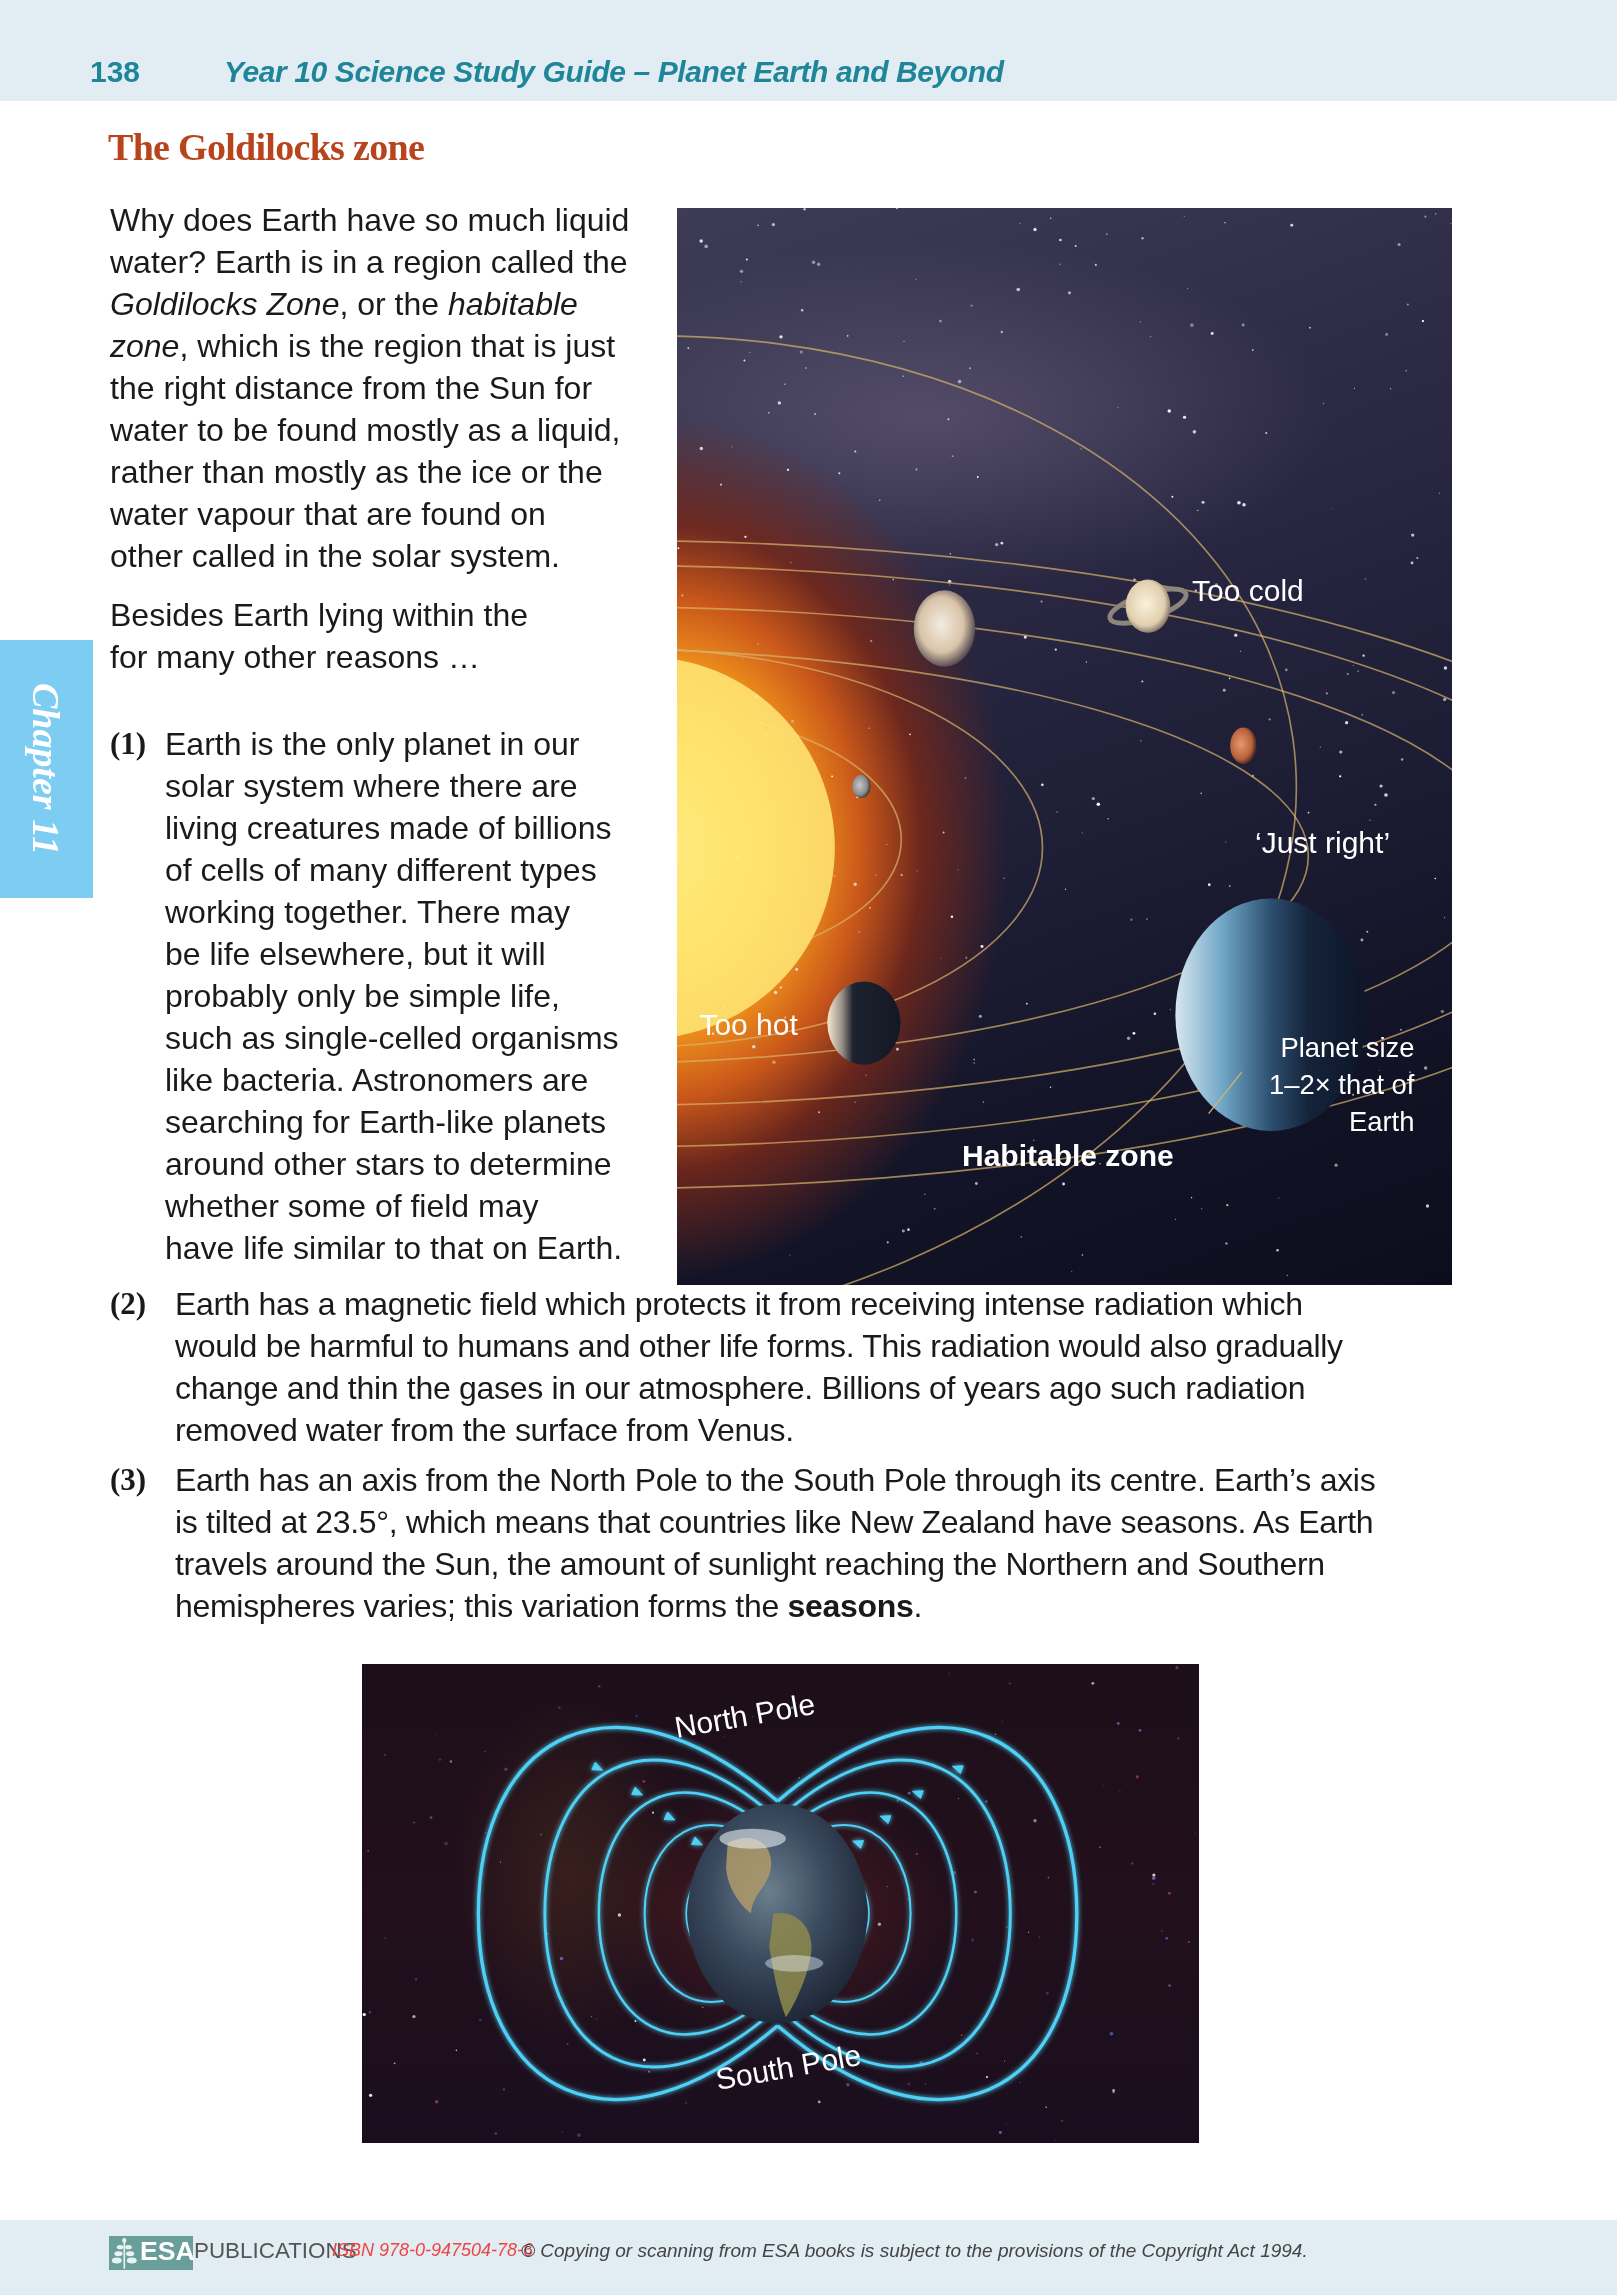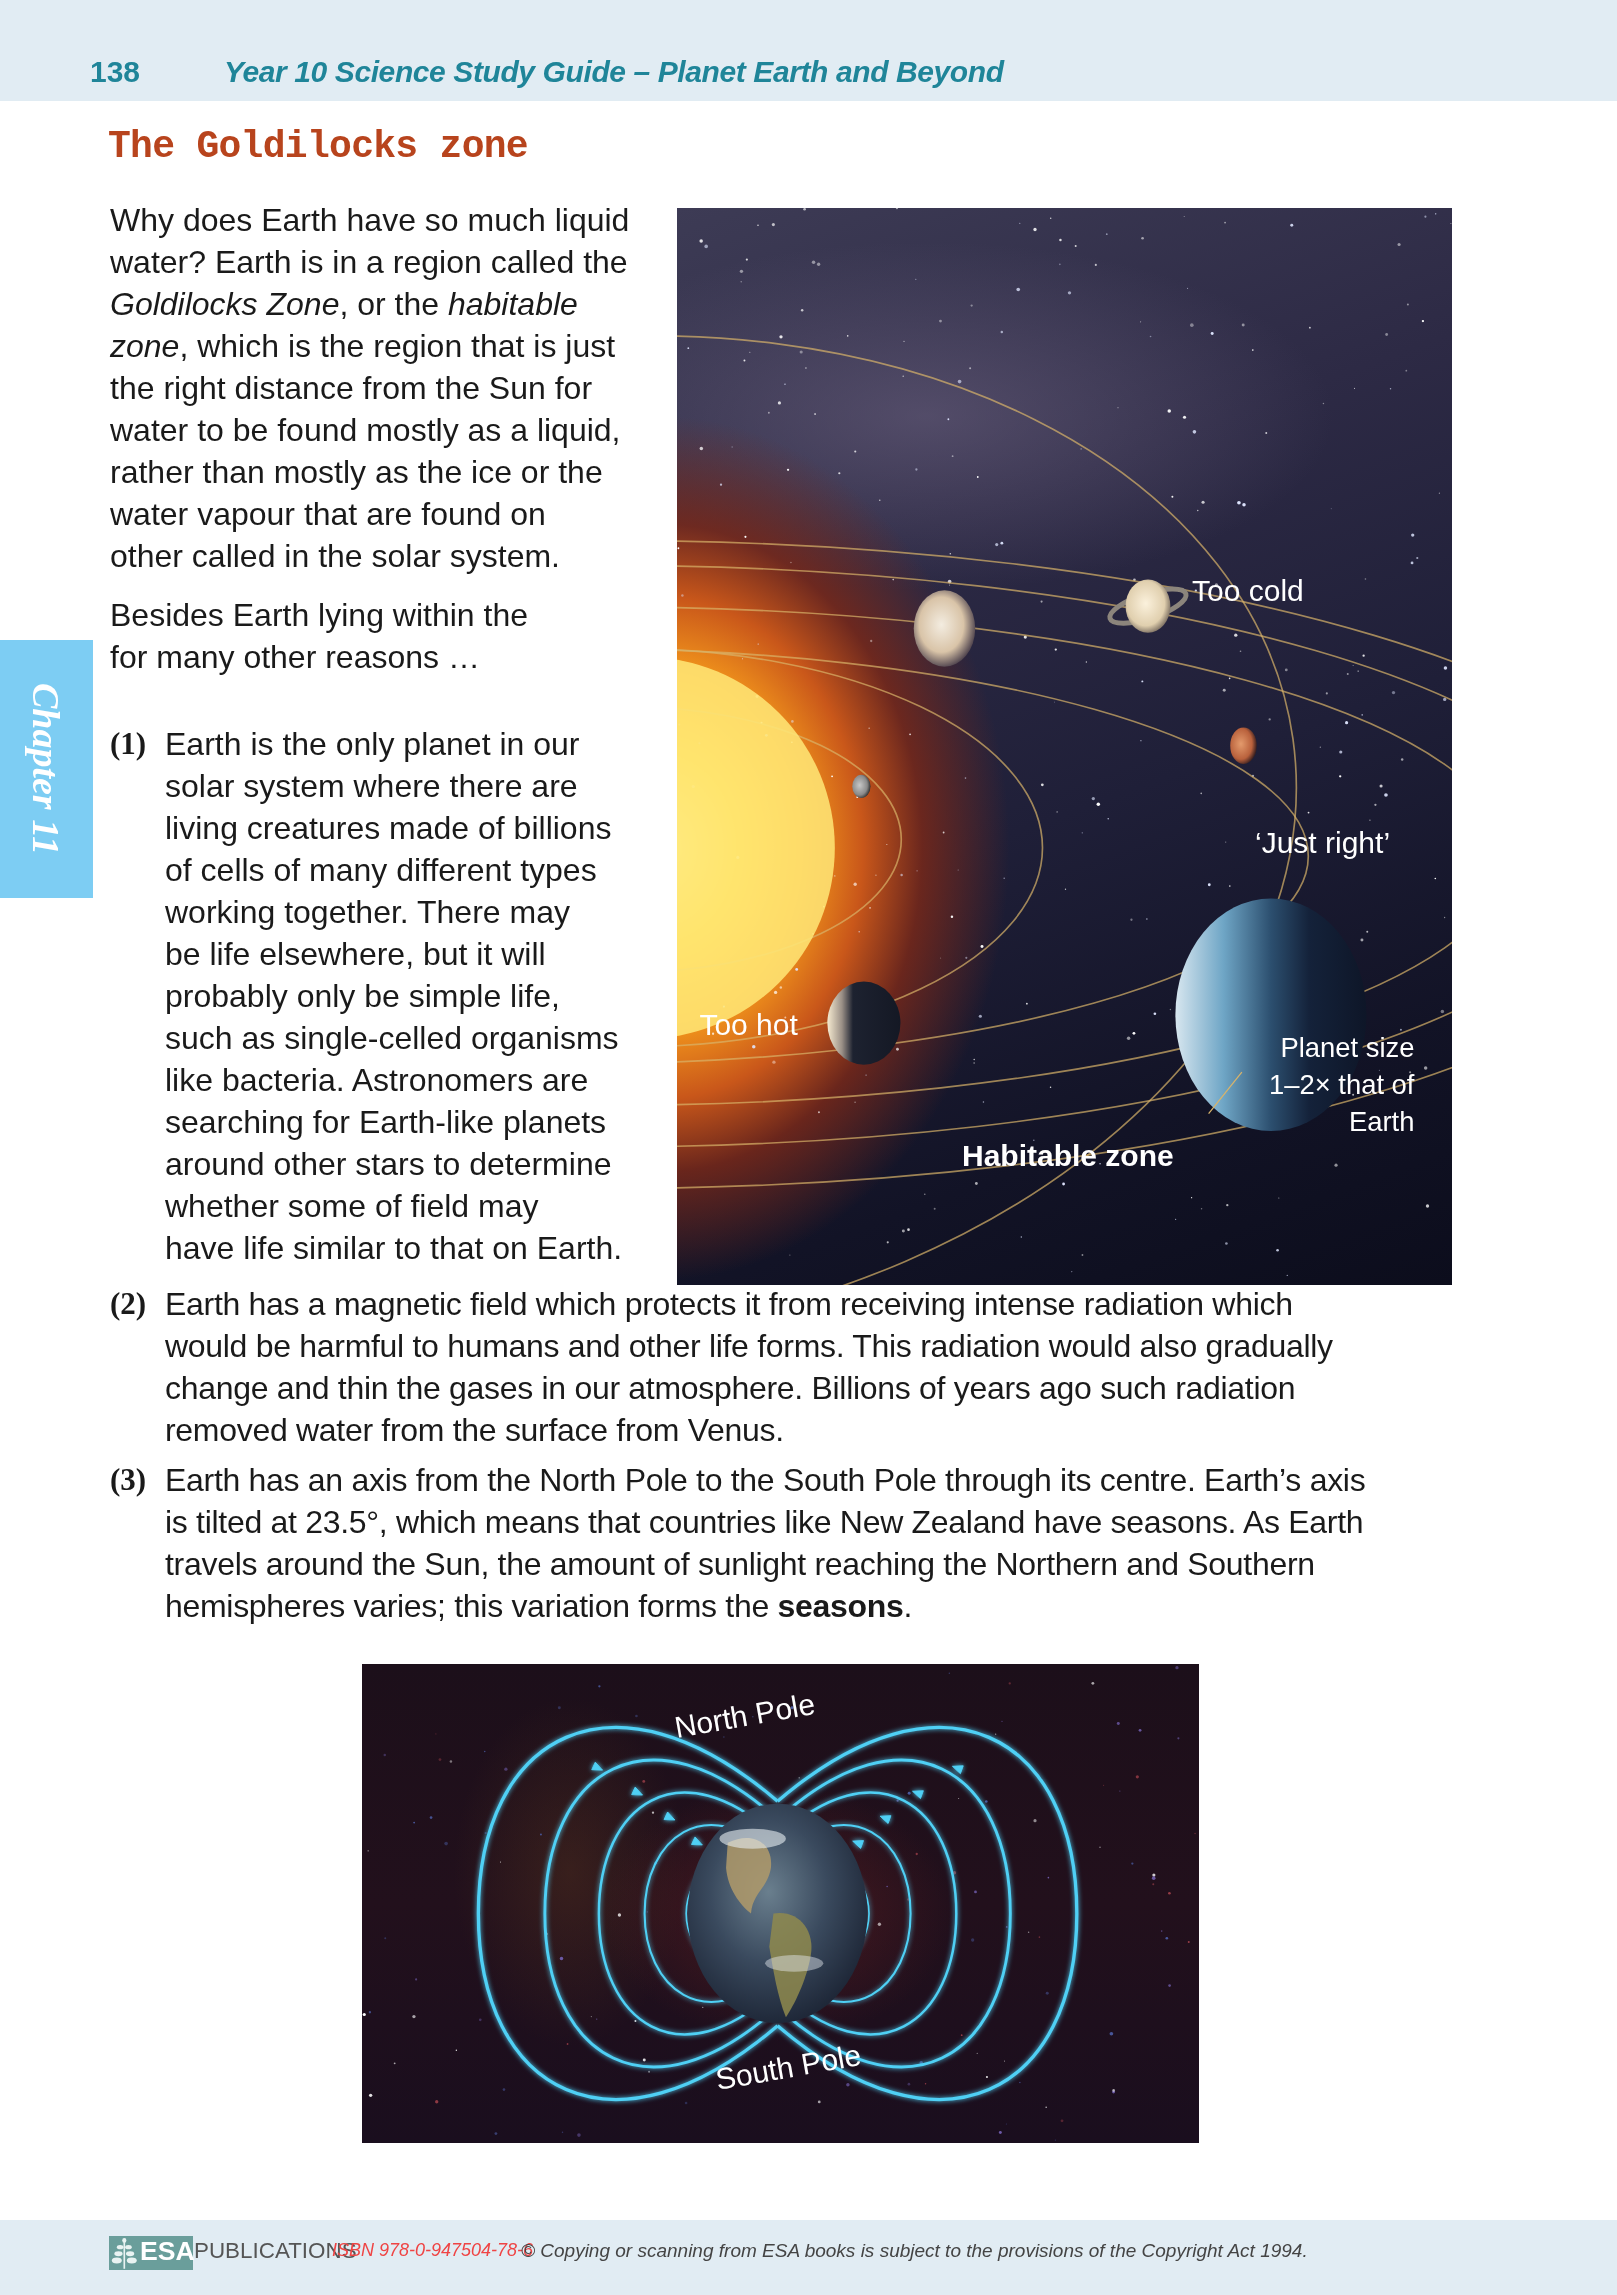--- a/index.html
+++ b/index.html
@@ -15,35 +15,35 @@
                    font-family: "Liberation Sans", sans-serif; letter-spacing: -0.4px; text-align: center; }
 
   
   #chapter-tab { left: 0; top: 640px; width: 93px; height: 258px; background: #7dcdf3; }
   #chapter-tab-label { left: 0; top: 640px; width: 93px; height: 258px; display: flex; align-items: center; justify-content: center; }
   #chapter-tab-label span { display: inline-block; transform: rotate(90deg); white-space: nowrap; color: #ffffff;
                             font-family: "Liberation Serif", serif; font-style: italic; font-weight: bold; font-size: 38px; }
 
   
   #section-title { left: 108px; top: 125px; font-size: 38px; font-weight: bold; color: #b8441d;
-                   font-family: Liberation Mono, monospace; letter-spacing: -0.7px; }
+                   font-family: Liberation Serif, serif; letter-spacing: -0.7px; }
 
   
   .body-text { font-family: "Liberation Sans", sans-serif; font-size: 32px; line-height: 42px; color: #1a1a1a; }
   .line { white-space: nowrap; display: block; }
   #intro-para { left: 110px; top: 199px; width: 557px; }
   #besides-para { left: 110px; top: 594px; width: 557px; }
   .item { position: absolute; }
   .item-num { position: absolute; left: 0; top: 0; font-family: "Liberation Serif", serif; font-weight: bold; font-size: 31px; }
   .item-text { position: absolute; left: 55px; top: 0; }
   #item-1 { left: 110px; top: 723px; width: 582px; }
   #item-2 { left: 110px; top: 1283px; width: 1363px; }
   #item-3 { left: 110px: top: 1459px; width: 1363px; }
   #item-3 { left: 110px; top: 1459px; width: 1363px; }
-  .condensed { letter-spacing: -0.3px; }
+  .condensed { letter-spacing: -0.3px; margin-left: 10px; }
 
   
   #solar-figure { left: 677px; top: 208px; width: 775px; height: 1077px; overflow: hidden;
     background:
       radial-gradient(ellipse 349px 432px at -16.6px 640px, #fff7b0 0%, #ffd23a 22%, #f59a1c 40%, #c9571a 58%, rgba(120,40,25,0.85) 75%, rgba(40,20,35,0) 100%),
       radial-gradient(ellipse 582px 249px at 249px 208px, rgba(110,100,130,0.55) 0%, rgba(60,50,80,0) 70%),
       linear-gradient(160deg, #3d3b55 0%, #2d2a45 30%, #1f1f38 55%, #121326 80%, #0c0d1c 100%); }
   #solar-figure svg { position: absolute; left: 0; top: 0; }
   .fig-label { position: absolute; color: #ffffff; font-family: "Liberation Sans", sans-serif; font-size: 30px; white-space: nowrap; }
   #label-too-cold { left: 515px; top: 366px; }

